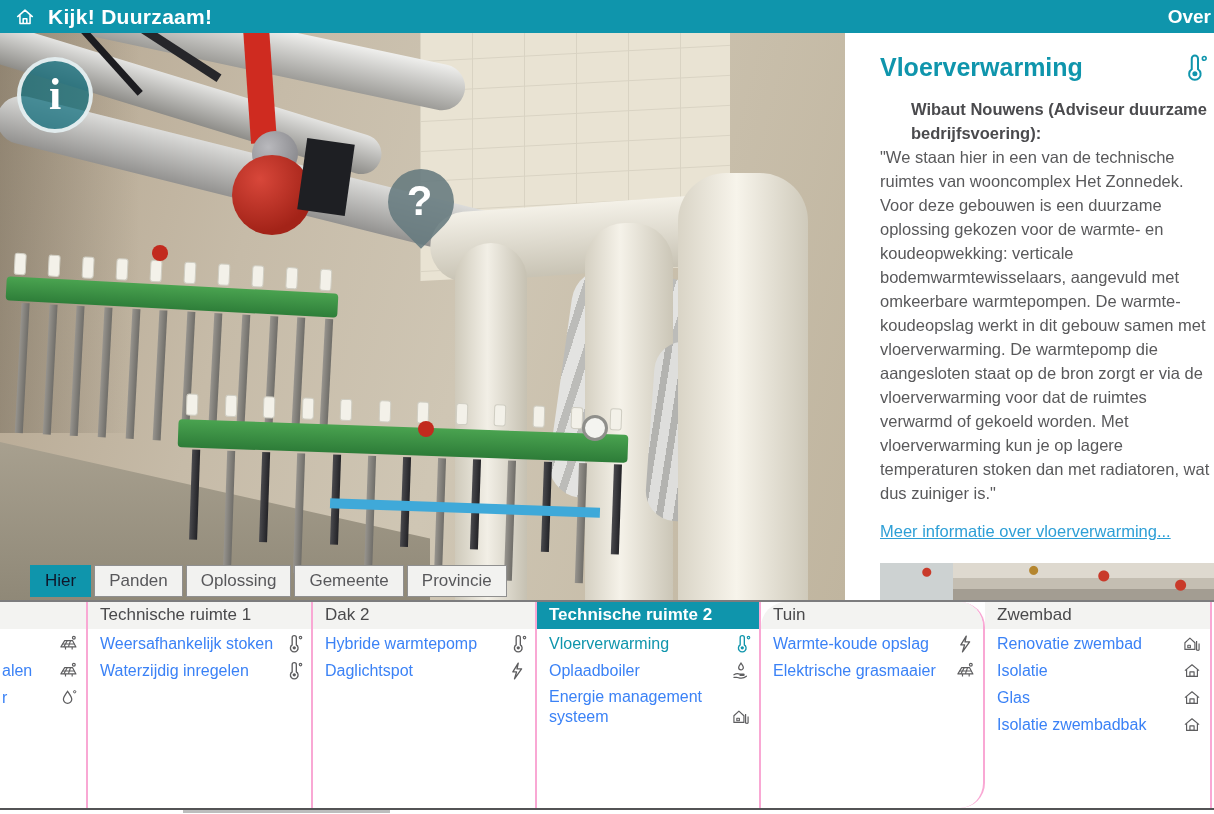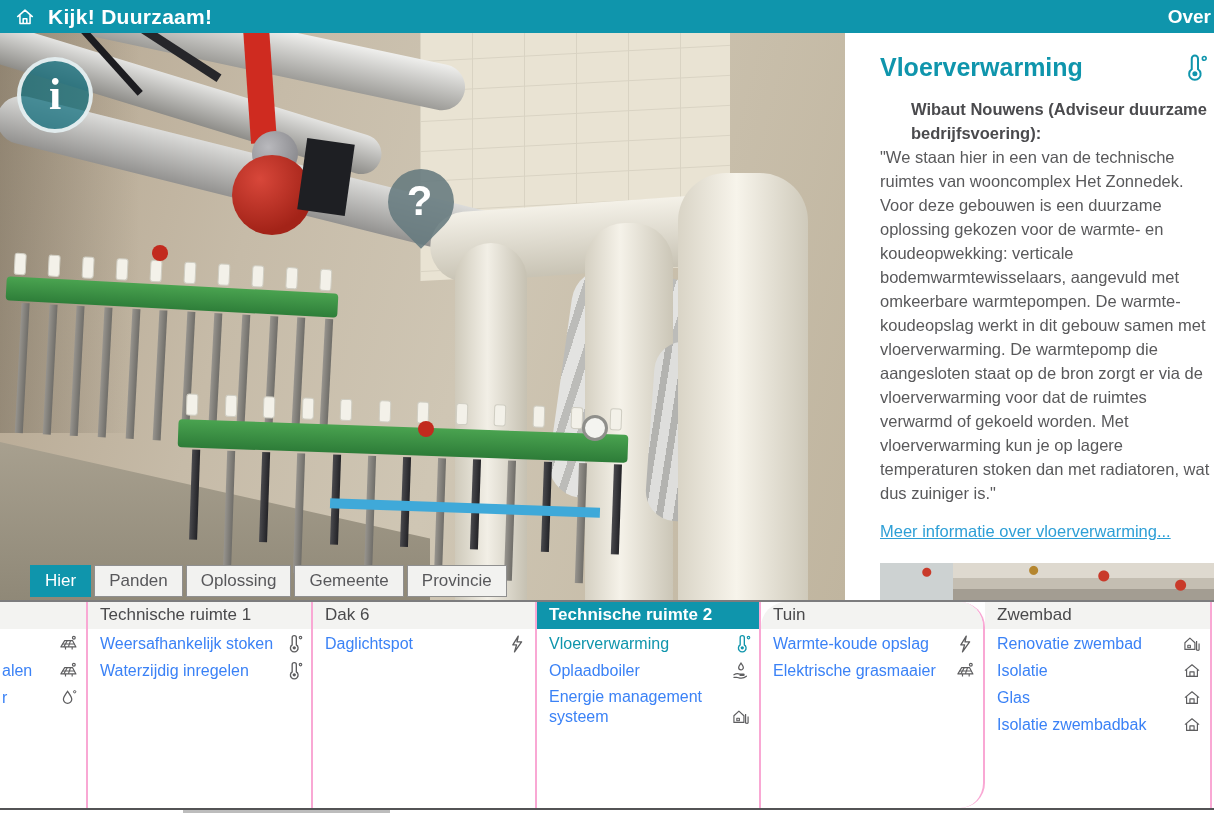--- a/index.html
+++ b/index.html
@@ -91,21 +91,21 @@
   }
   .pin span { display:block; transform:rotate(45deg); color:#fff; font-size:42px; font-weight:bold;
     text-align:center; line-height:62px; }
 
   
   .tabs { position:absolute; left:30px; top:565px; display:flex; gap:3px; z-index:10; }
   .tab {
     height:32px; padding:0 14px; background:#f2f2f0; border:1px solid #8f8f8f;
     color:#58585b; font-size:17px; display:flex; align-items:center; cursor:pointer; white-space:nowrap;
   }
-  .tab.active { background:#0f95ac; border-color:#0f95ac; color:#ffffff; }
+  .tab.active { background:#0f95ac; border-color:#0f95ac; color:#0f172a; }
 
   
   .sidebar {
     position:absolute; left:845px; top:33px; width:369px; height:567px; background:#fff;
     padding:20px 2px 0 35px; overflow:hidden;
   }
   .sb-title-row { display:flex; align-items:flex-start; justify-content:space-between; padding-right:4px; margin-bottom:14px; }
   .sb-title { color:#0f95ac; font-size:25px; font-weight:bold; }
   .sb-title-row .icon svg { width:30px; height:30px; color:#0f95ac; }
   .sb-author { font-size:16.5px; font-weight:bold; color:#4a4a4d; line-height:24px;margin-left:31px; }
@@ -330,21 +330,31 @@
           <span class="icon">
             <svg viewBox="0 0 24 24" fill="none" stroke="currentColor" stroke-width="1.6">
               <path d="M11 4.5a2.5 2.5 0 0 1 5 0V13a4.6 4.6 0 1 1-5 0z"></path>
               <circle cx="13.5" cy="16.6" r="2" fill="currentColor" stroke="none"></circle>
               <circle cx="21" cy="4.3" r="1.5" stroke-width="1.3"></circle>
             </svg>
           </span>
         </div>
       </div>
       <div class="col" style="width: 224px;">
-        <div class="col-header">Dak 6</div>
+        <div class="col-header">Dak 2</div>
+        <div class="row">
+          <span class="row-label">Hybride warmtepomp</span>
+          <span class="icon">
+            <svg viewBox="0 0 24 24" fill="none" stroke="currentColor" stroke-width="1.6">
+              <path d="M11 4.5a2.5 2.5 0 0 1 5 0V13a4.6 4.6 0 1 1-5 0z"></path>
+              <circle cx="13.5" cy="16.6" r="2" fill="currentColor" stroke="none"></circle>
+              <circle cx="21" cy="4.3" r="1.5" stroke-width="1.3"></circle>
+            </svg>
+          </span>
+        </div>
         <div class="row">
           <span class="row-label">Daglichtspot</span>
           <span class="icon">
             <svg viewBox="0 0 24 24" fill="none" stroke="currentColor" stroke-width="1.6" stroke-linejoin="round">
               <path d="M13.5 2.5 7 13h4.5L9 21.5 17.5 9.5H12z"></path>
             </svg>
           </span>
         </div>
       </div>
       <div class="col" style="width: 224px;">

